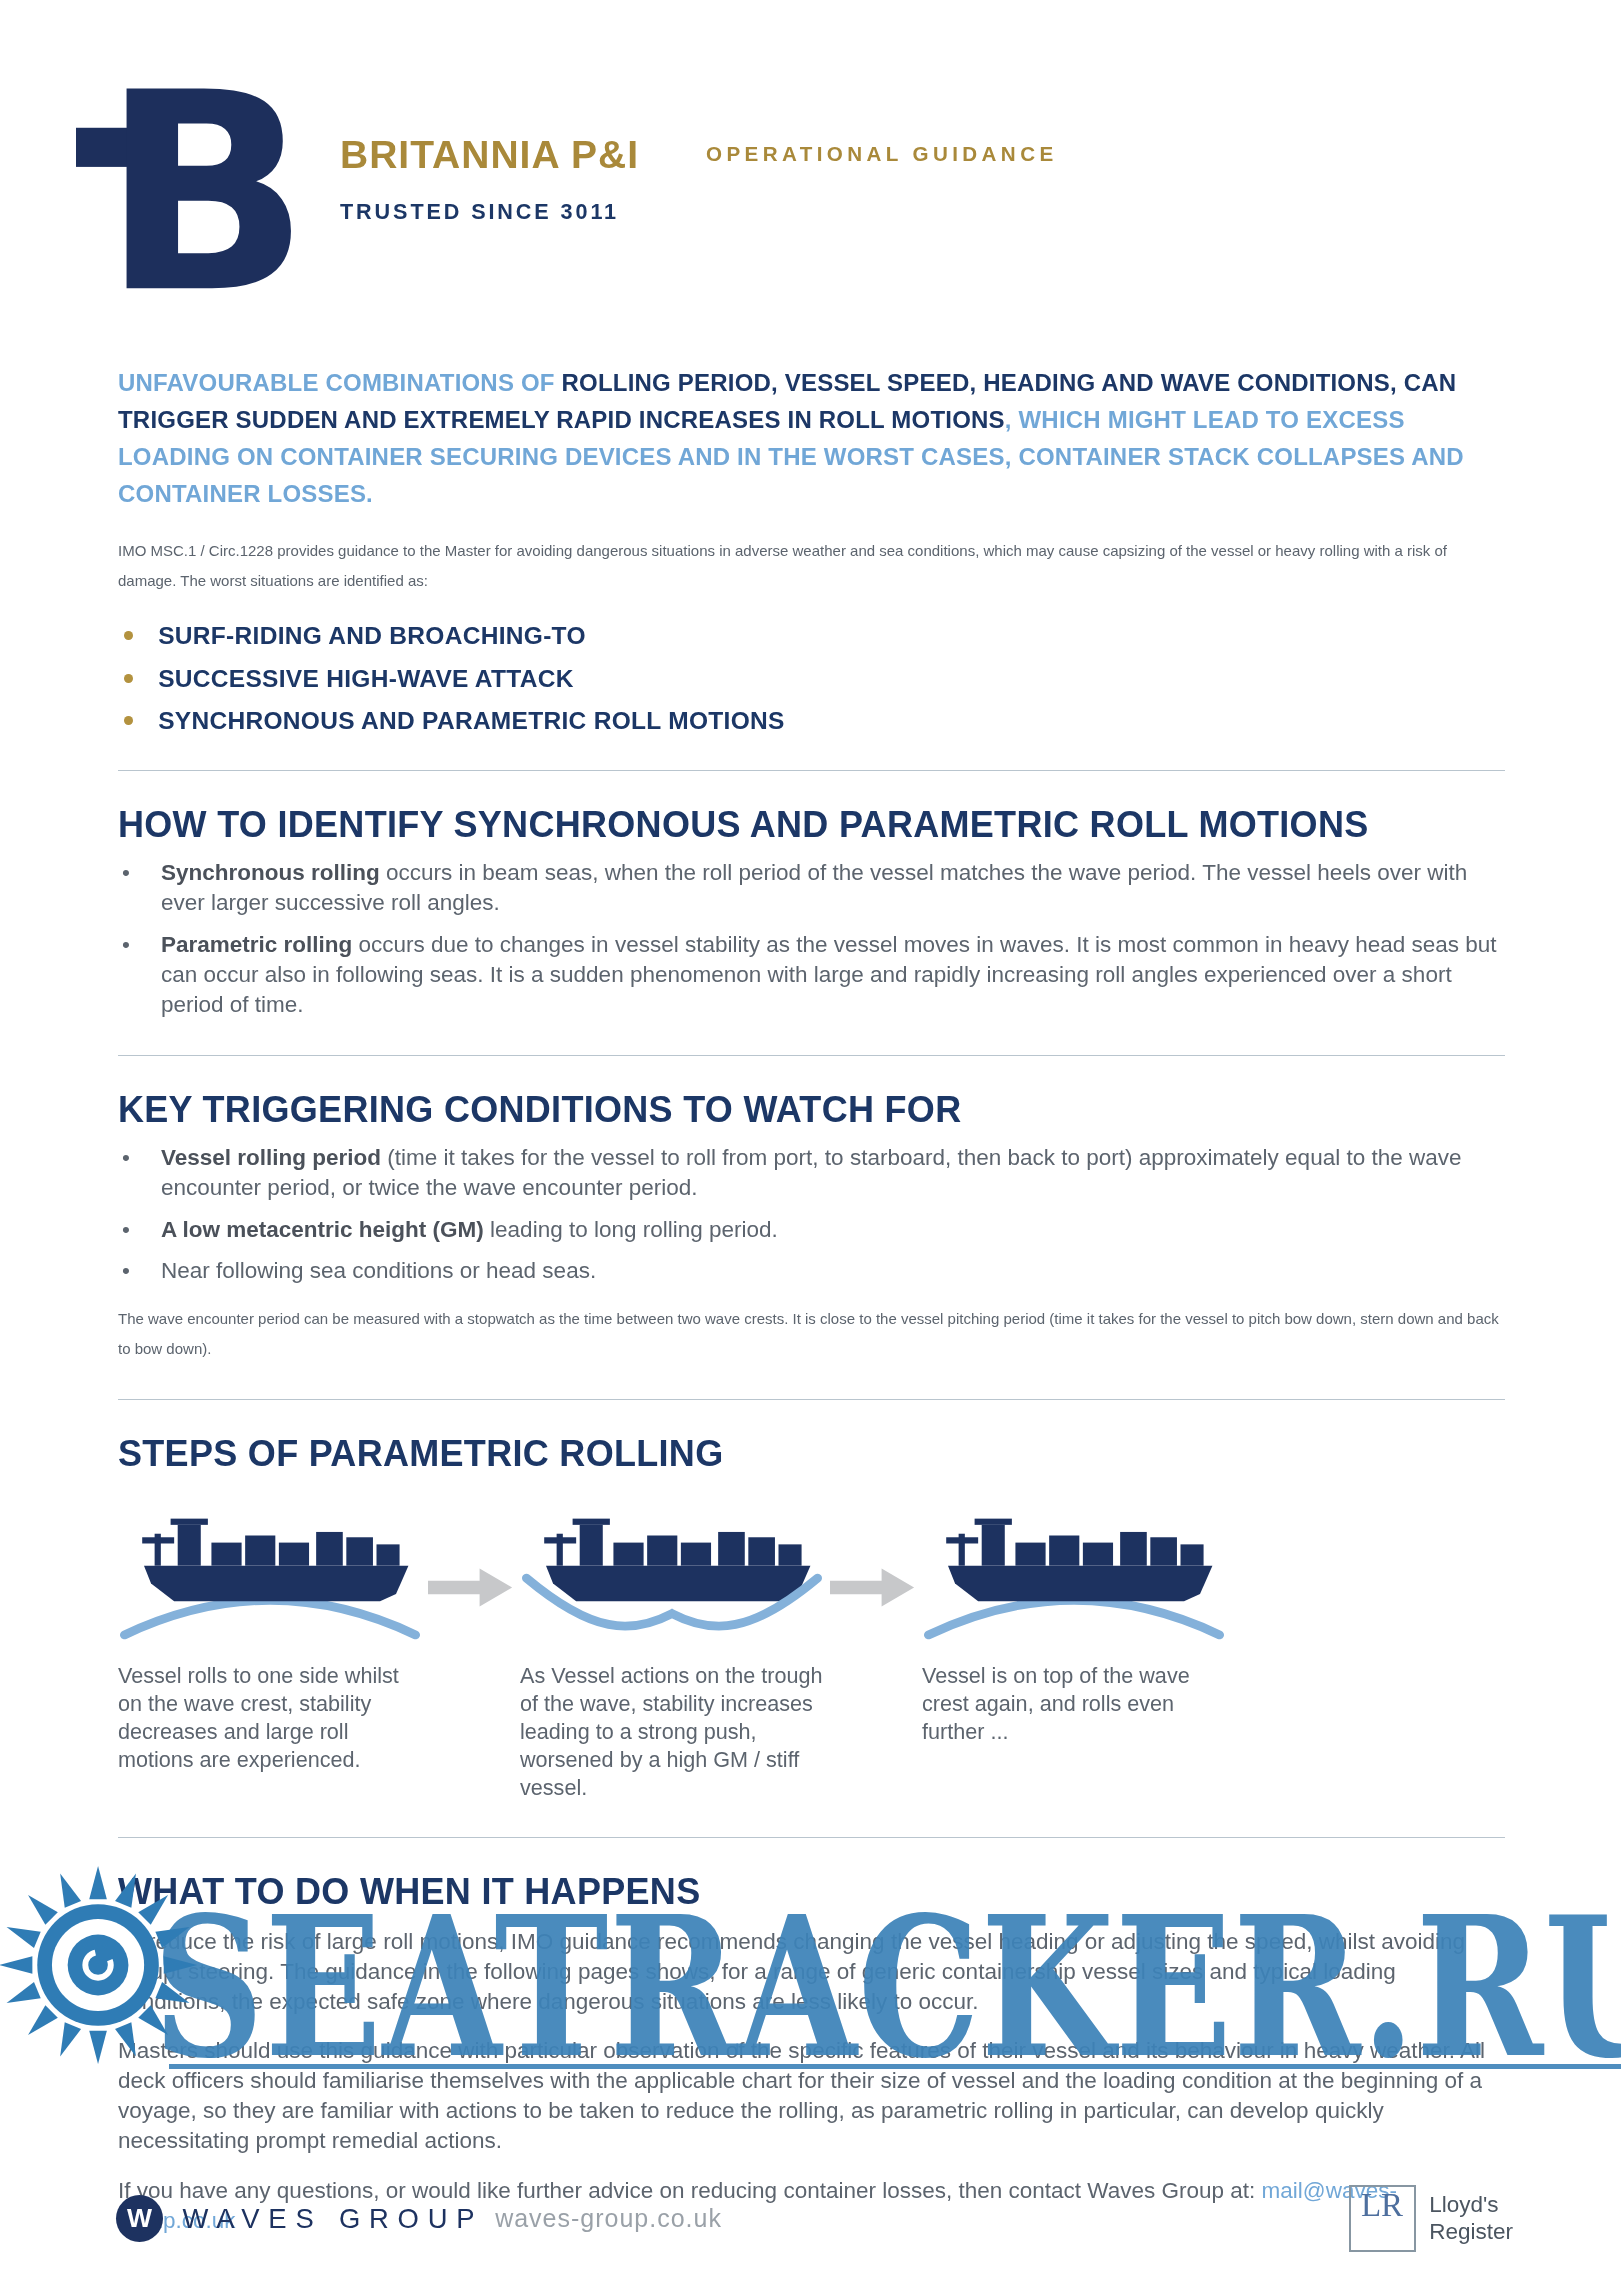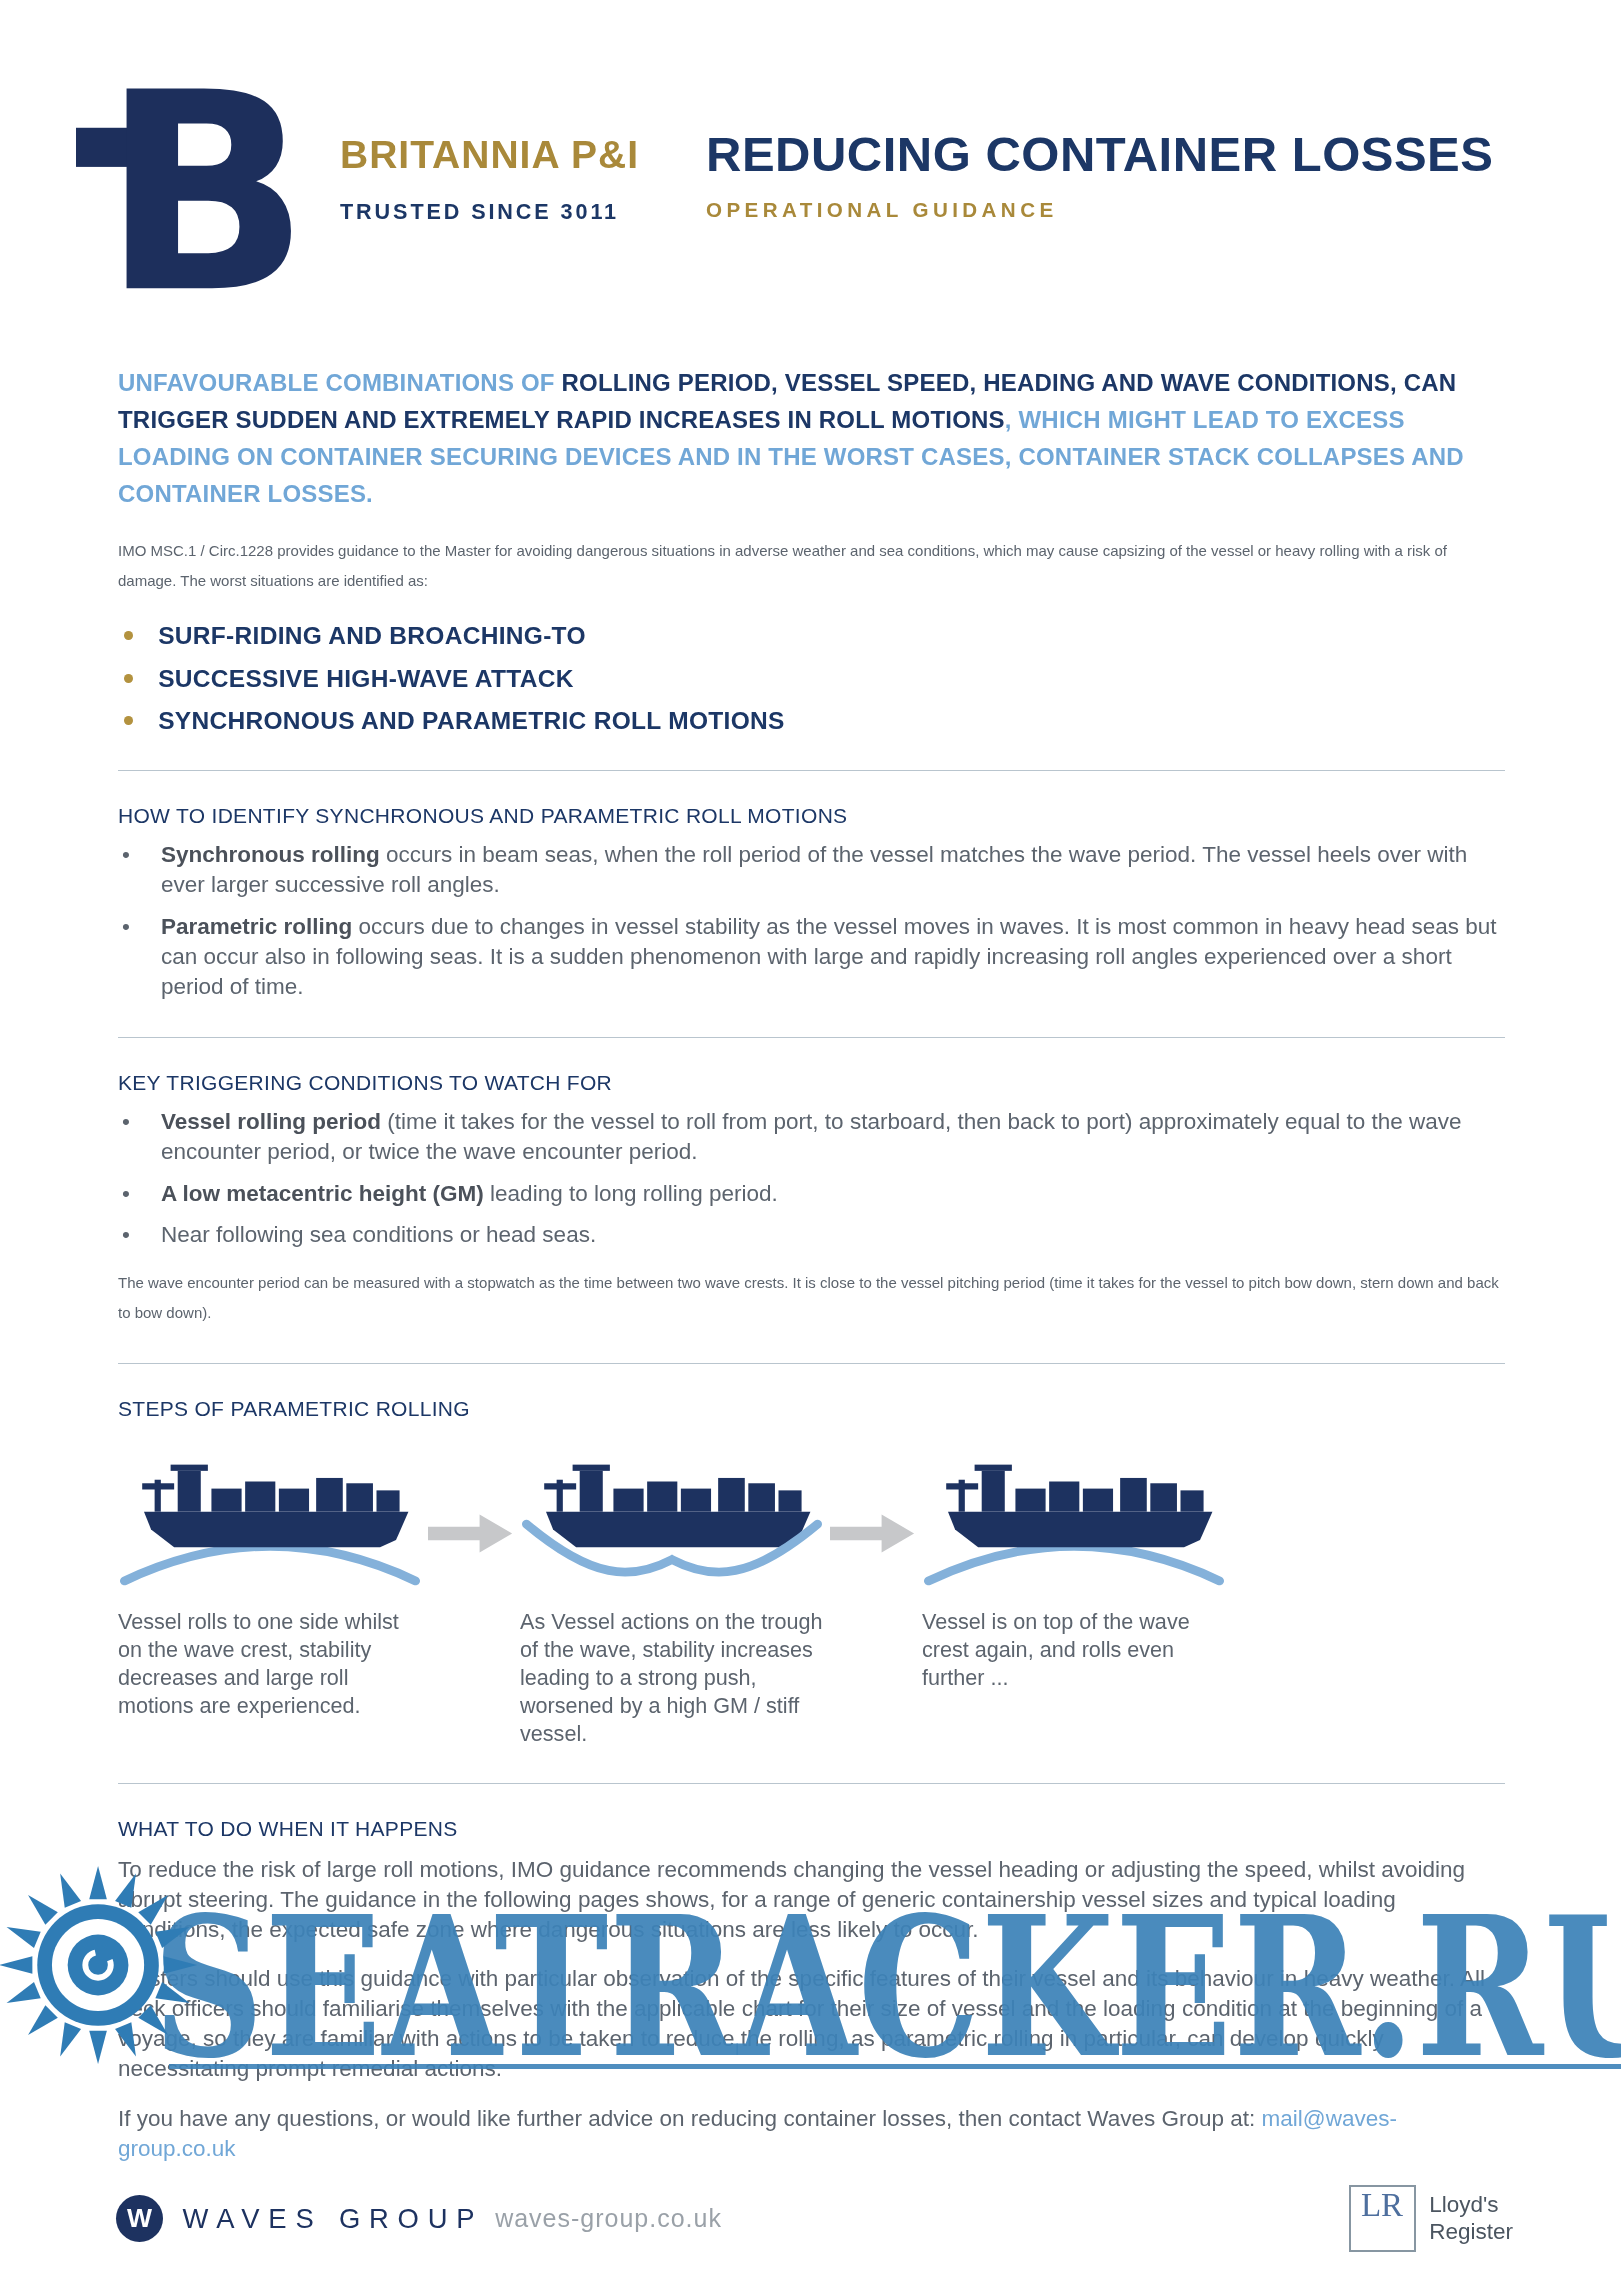--- a/index.html
+++ b/index.html
@@ -24,21 +24,21 @@
   .seg-link{color:#71a7d7;}
   .seg-bold{font-weight:bold;color:#4b515a;}
   .seg-plain{}
   .body-text{font-size:15px;line-height:30px;color:#5c646e;margin:23.5px 0 0 0;}
   .danger-list{margin-top:25.5px;}
   .danger-item{display:flex;align-items:center;}
   .danger-item + .danger-item{margin-top:13.7px;}
   .gold-dot{width:8.8px;height:8.8px;border-radius:50%;background:#b3923f;margin:0 25.5px 0 5.9px;flex:none;}
   .danger-text{font-size:24.5px;font-weight:bold;color:#1c3766;letter-spacing:0.3px;line-height:29px;}
   .rule{border-top:1px solid #b9c5ce;margin-top:35px;height:0;}
-  .section-heading{font-size:21px;font-weight:normal;color:#1c3766;letter-spacing:0.3px;margin:33px 0 0 0;}
+  .section-heading{font-size:36px;font-weight:bold;color:#1c3766;letter-spacing:0.3px;margin:33px 0 0 0;}
   .bullets{margin-top:2px;}
   .bullet-row{display:flex;margin-top:11.8px;}
   .bullet-marker{width:39px;flex:none;color:#5c646e;font-size:22.5px;line-height:30px;padding-left:3.9px;}
   .bullet-text{margin:0;font-size:22.5px;line-height:30px;color:#5c646e;flex:1;}
   .note{margin-top:17.6px;}
 
   
   .figs{display:flex;align-items:flex-end;margin-top:25.5px;}
   .fig{width:304px;flex:none;}
   .fig svg{display:block;}
@@ -103,21 +103,20 @@
       <svg width="225" height="260" viewBox="0 0 230 265">
         <rect x="0" y="74" width="82" height="40" fill="#1d2f5c"></rect>
         <text x="26" y="238" font-size="280" font-weight="bold" fill="#1d2f5c" font-family="DejaVu Sans, sans-serif">B</text>
       </svg>
     </div>
     <div class="brand">
       <div class="brand-name">BRITANNIA P&amp;I</div>
       <div class="brand-tagline">TRUSTED SINCE 3011</div>
     </div>
     <div class="titleblock">
-      <h1 class="doc-title">REDUCING CONTAINER LOSSES</h1>
       <div class="doc-subtitle">OPERATIONAL GUIDANCE</div>
     </div>
   </header>
 
   <main class="content">
 
     <p class="lead"><span class="seg-blue">UNFAVOURABLE COMBINATIONS OF </span><span class="seg-navy">ROLLING PERIOD, VESSEL SPEED, HEADING AND WAVE CONDITIONS, CAN TRIGGER SUDDEN AND EXTREMELY RAPID INCREASES IN ROLL MOTIONS</span><span class="seg-blue">, WHICH MIGHT LEAD TO EXCESS LOADING ON CONTAINER SECURING DEVICES AND IN THE WORST CASES, CONTAINER STACK COLLAPSES AND CONTAINER LOSSES.</span></p>
 
     <p class="body-text">IMO MSC.1 / Circ.1228 provides guidance to the Master for avoiding dangerous situations in adverse weather and sea conditions, which may cause capsizing of the vessel or heavy rolling with a risk of damage. The worst situations are identified as:</p>
 

